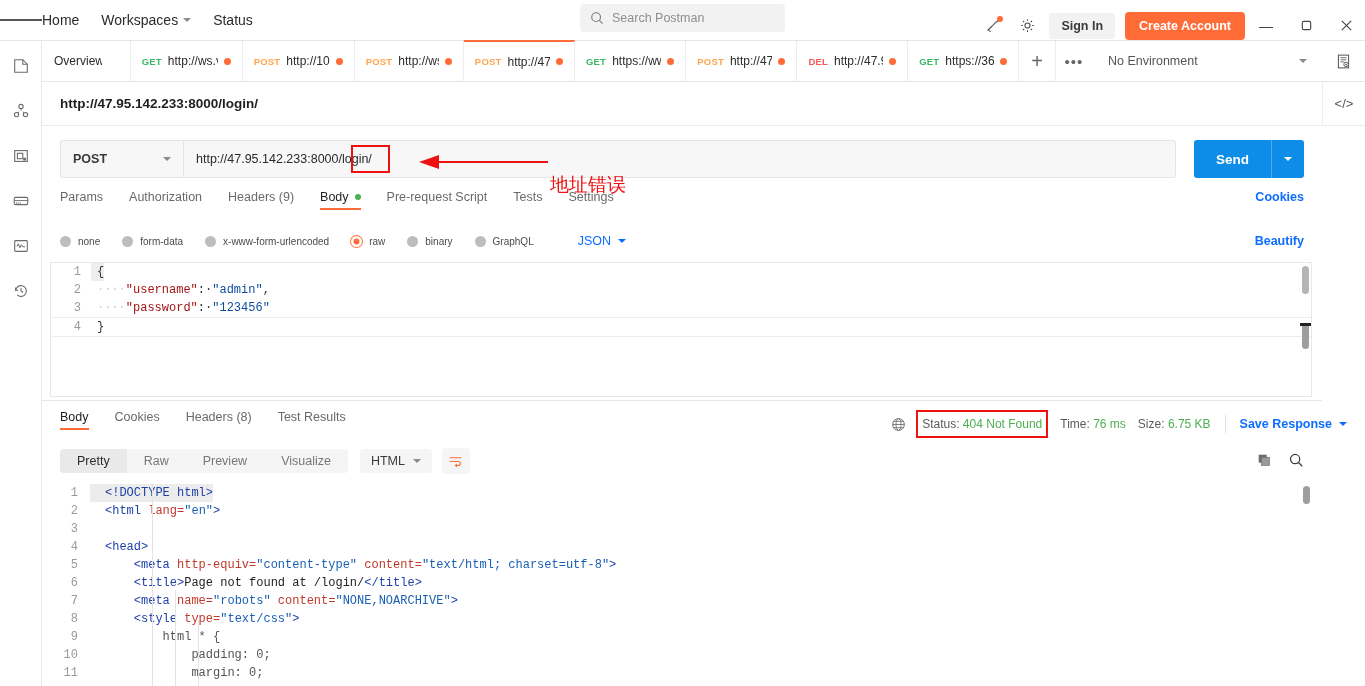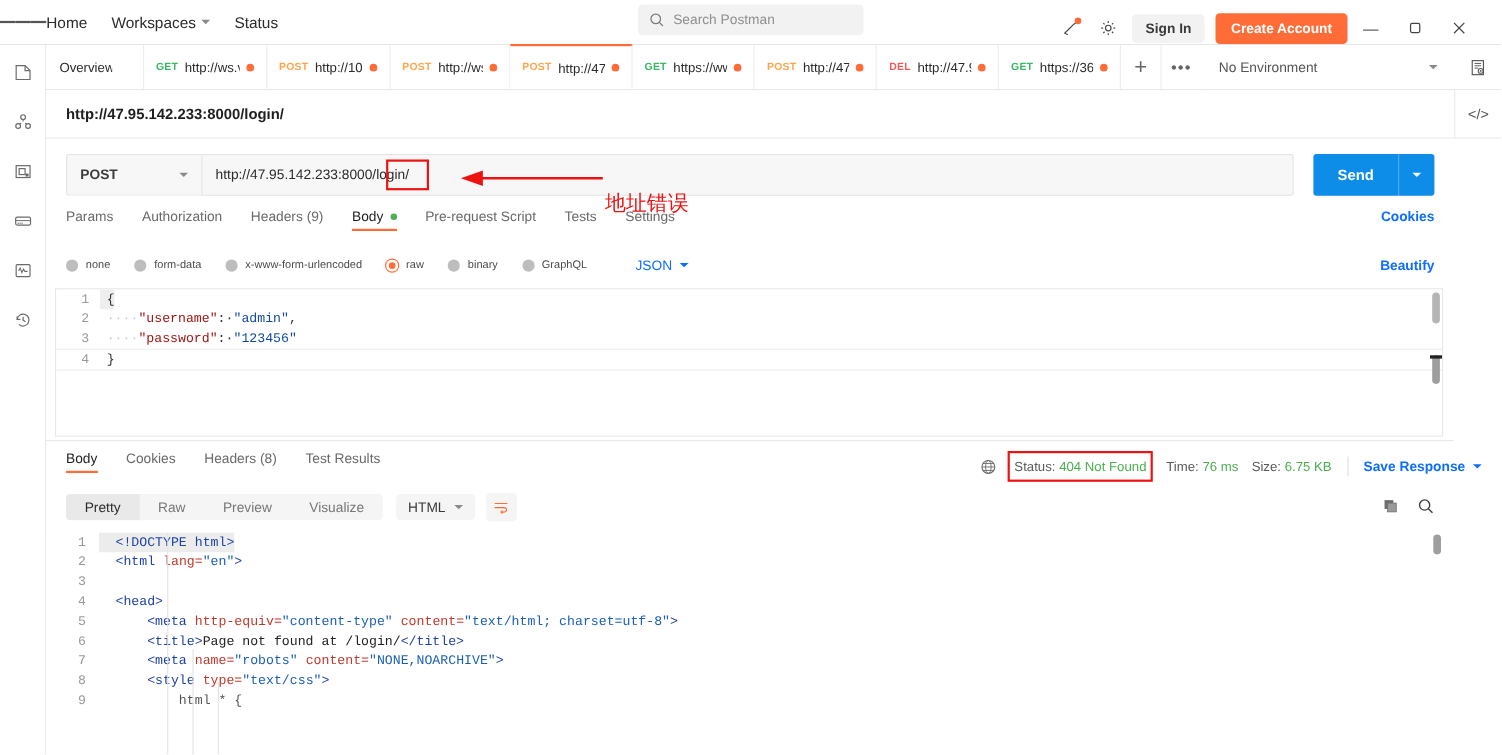--- a/index.html
+++ b/index.html
@@ -28,21 +28,21 @@
     display: flex; align-items: center; gap: 5px;
   }
   .navlink:first-of-type { margin-left: 6px; }
   .caret-down { width:0;height:0;border-left:4px solid transparent;border-right:4px solid transparent;border-top:4.5px solid #8a8a8a;display:inline-block; }
   .searchbox {
     position: absolute; left: 580px; top: 4px; width: 205px; height: 28px;
     background: #f2f2f2; border-radius: 4px; display: flex; align-items: center;
     padding-left: 10px; gap: 8px; cursor: text;
   }
   .searchbox .ph { color: #8f8f8f; font-size: 12.5px; }
-  .top-right { position: absolute; right: 0; top: 0; height: 51px; display: flex; align-items: center; gap: 2px; padding-right: 20px; }
+  .top-right { position: absolute; right: 0; top: 0; height: 51px; display: flex; align-items: center; gap: 2px; padding-right: 0; }
   .icon-btn { width: 32px; height: 30px; display: flex; align-items: center; justify-content: center; cursor: pointer; position: relative; border-radius: 4px; }
   .signin {
     font-size: 12.5px; font-weight: bold; color: #3a3a3a; background: #f2f2f2;
     padding: 6px 12px; border-radius: 4px; cursor: pointer; margin-left: 4px;
   }
   .create-acct {
     font-size: 12.5px; font-weight: bold; color: #fff; background: #ff6c37;
     padding: 7px 14px; border-radius: 4px; cursor: pointer; margin-left: 8px;
   }
   .wincontrol { width: 38px; height: 41px; display:flex; align-items:center; justify-content:center; cursor:pointer; color:#444; font-size: 14px; }
@@ -557,20 +557,28 @@
           <span class="txt"><span class="t-tag">    &lt;meta </span><span class="t-attr">name=</span><span class="t-val">"robots"</span><span class="t-txt"> </span><span class="t-attr">content=</span><span class="t-val">"NONE,NOARCHIVE"</span><span class="t-tag">&gt;</span></span>
         </div>
         <div class="rline">
           <span class="num">8</span>
           <span class="txt"><span class="t-tag">    &lt;style </span><span class="t-attr">type=</span><span class="t-val">"text/css"</span><span class="t-tag">&gt;</span></span>
         </div>
         <div class="rline">
           <span class="num">9</span>
           <span class="txt"><span class="t-grey">        html * {</span></span>
         </div>
+        <div class="rline">
+          <span class="num">10</span>
+          <span class="txt"><span class="t-grey">            padding: 0;</span></span>
+        </div>
+        <div class="rline">
+          <span class="num">11</span>
+          <span class="txt"><span class="t-grey">            margin: 0;</span></span>
+        </div>
       </div>
     <div class="scroll-v" style="right:12px;top:2px;height:18px;background:#9e9e9e;"></div>
   </div>
   <div class="guide" style="left:152px;height:202px;"></div>
   <div class="guide" style="left:175px;top:590px;height:96px;"></div>
   <div class="guide" style="left:198px;top:620px;height:66px;"></div>
 
   <div class="anno-box" style="left:351px;top:145px;width:39px;height:28px;"></div>
   <svg class="anno-arrow" style="left:415px;top:150px;" width="135" height="24">
     <line x1="133" y1="12" x2="22" y2="12" stroke="#ee1111" stroke-width="2.2"></line>

